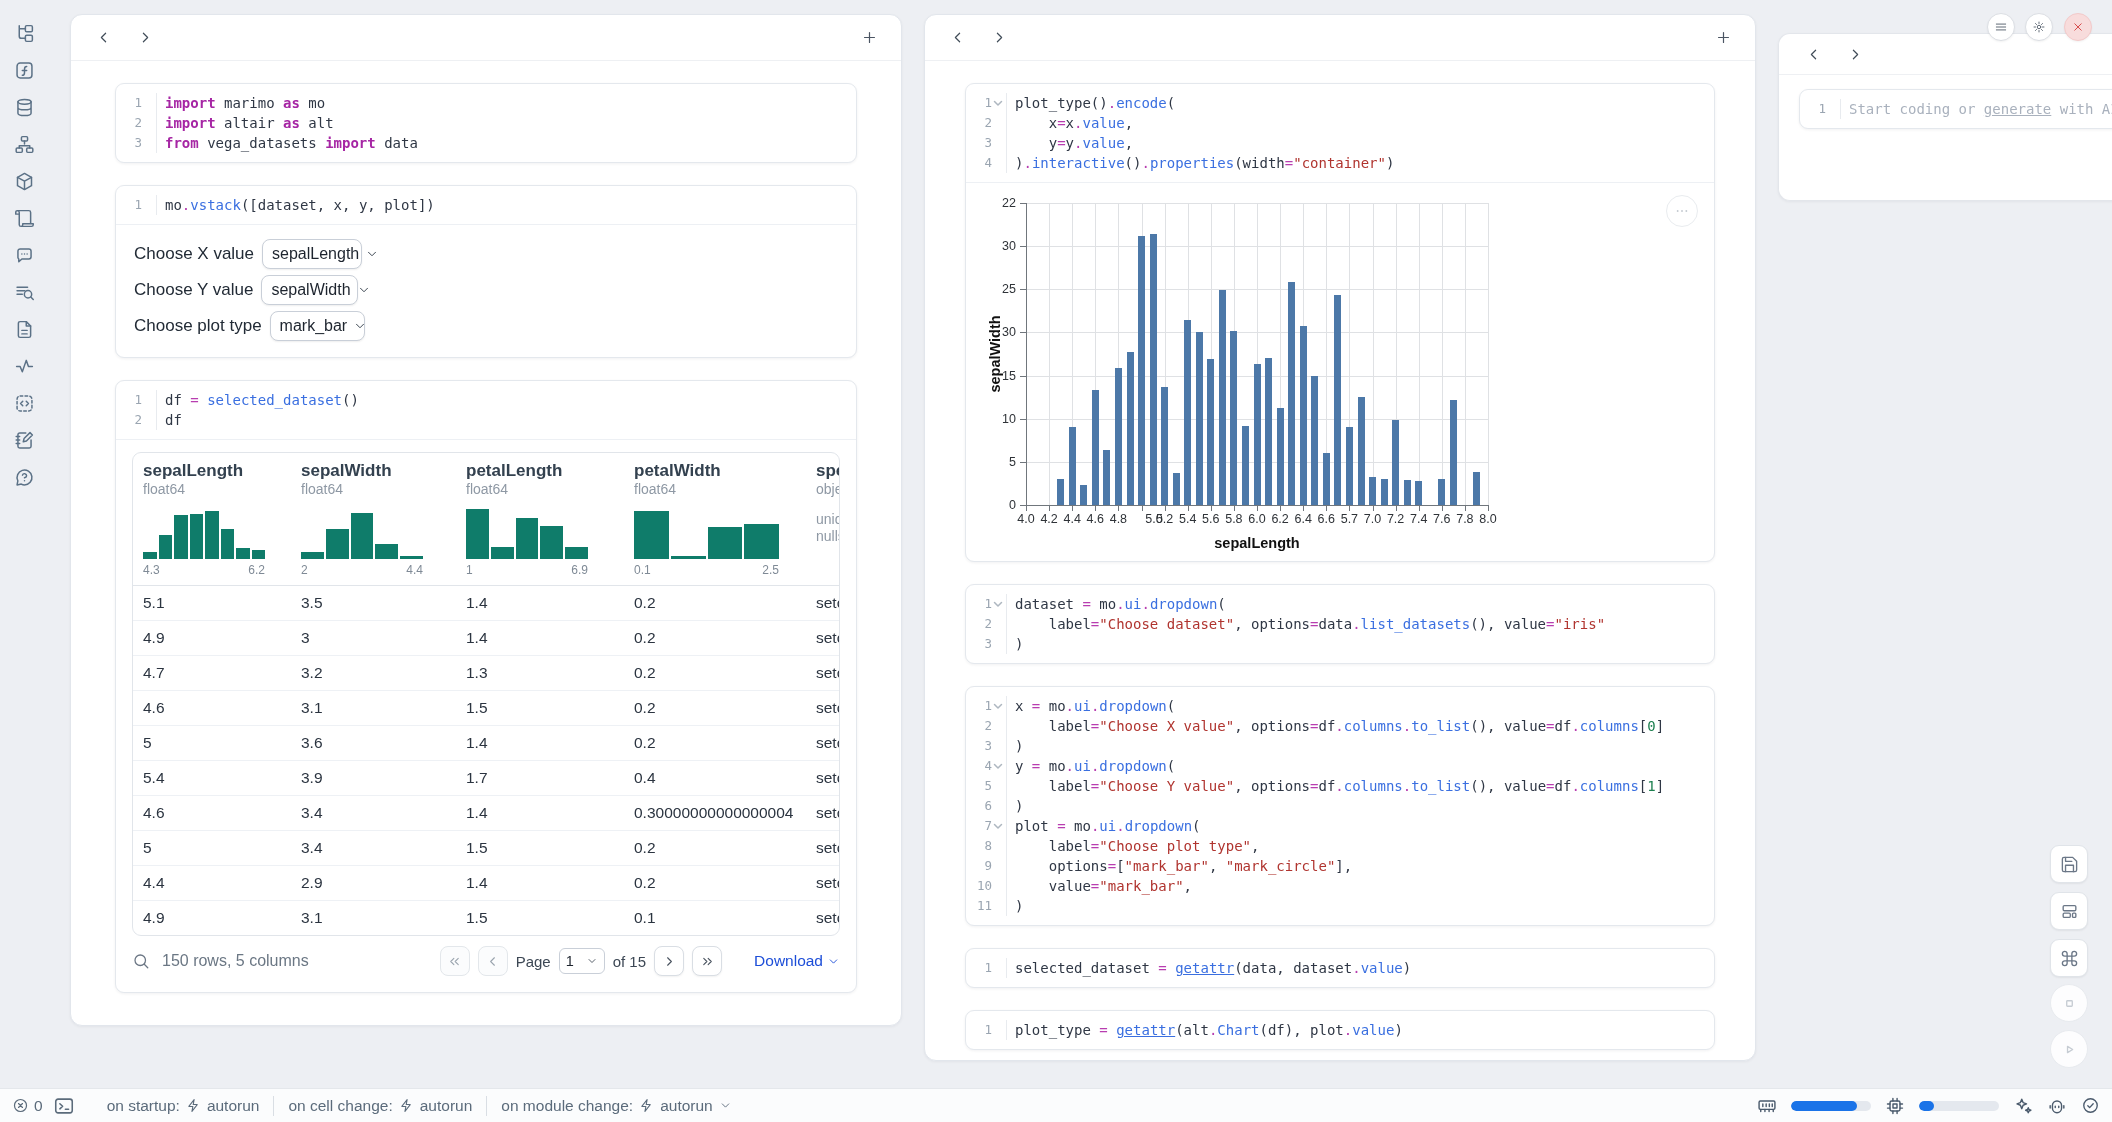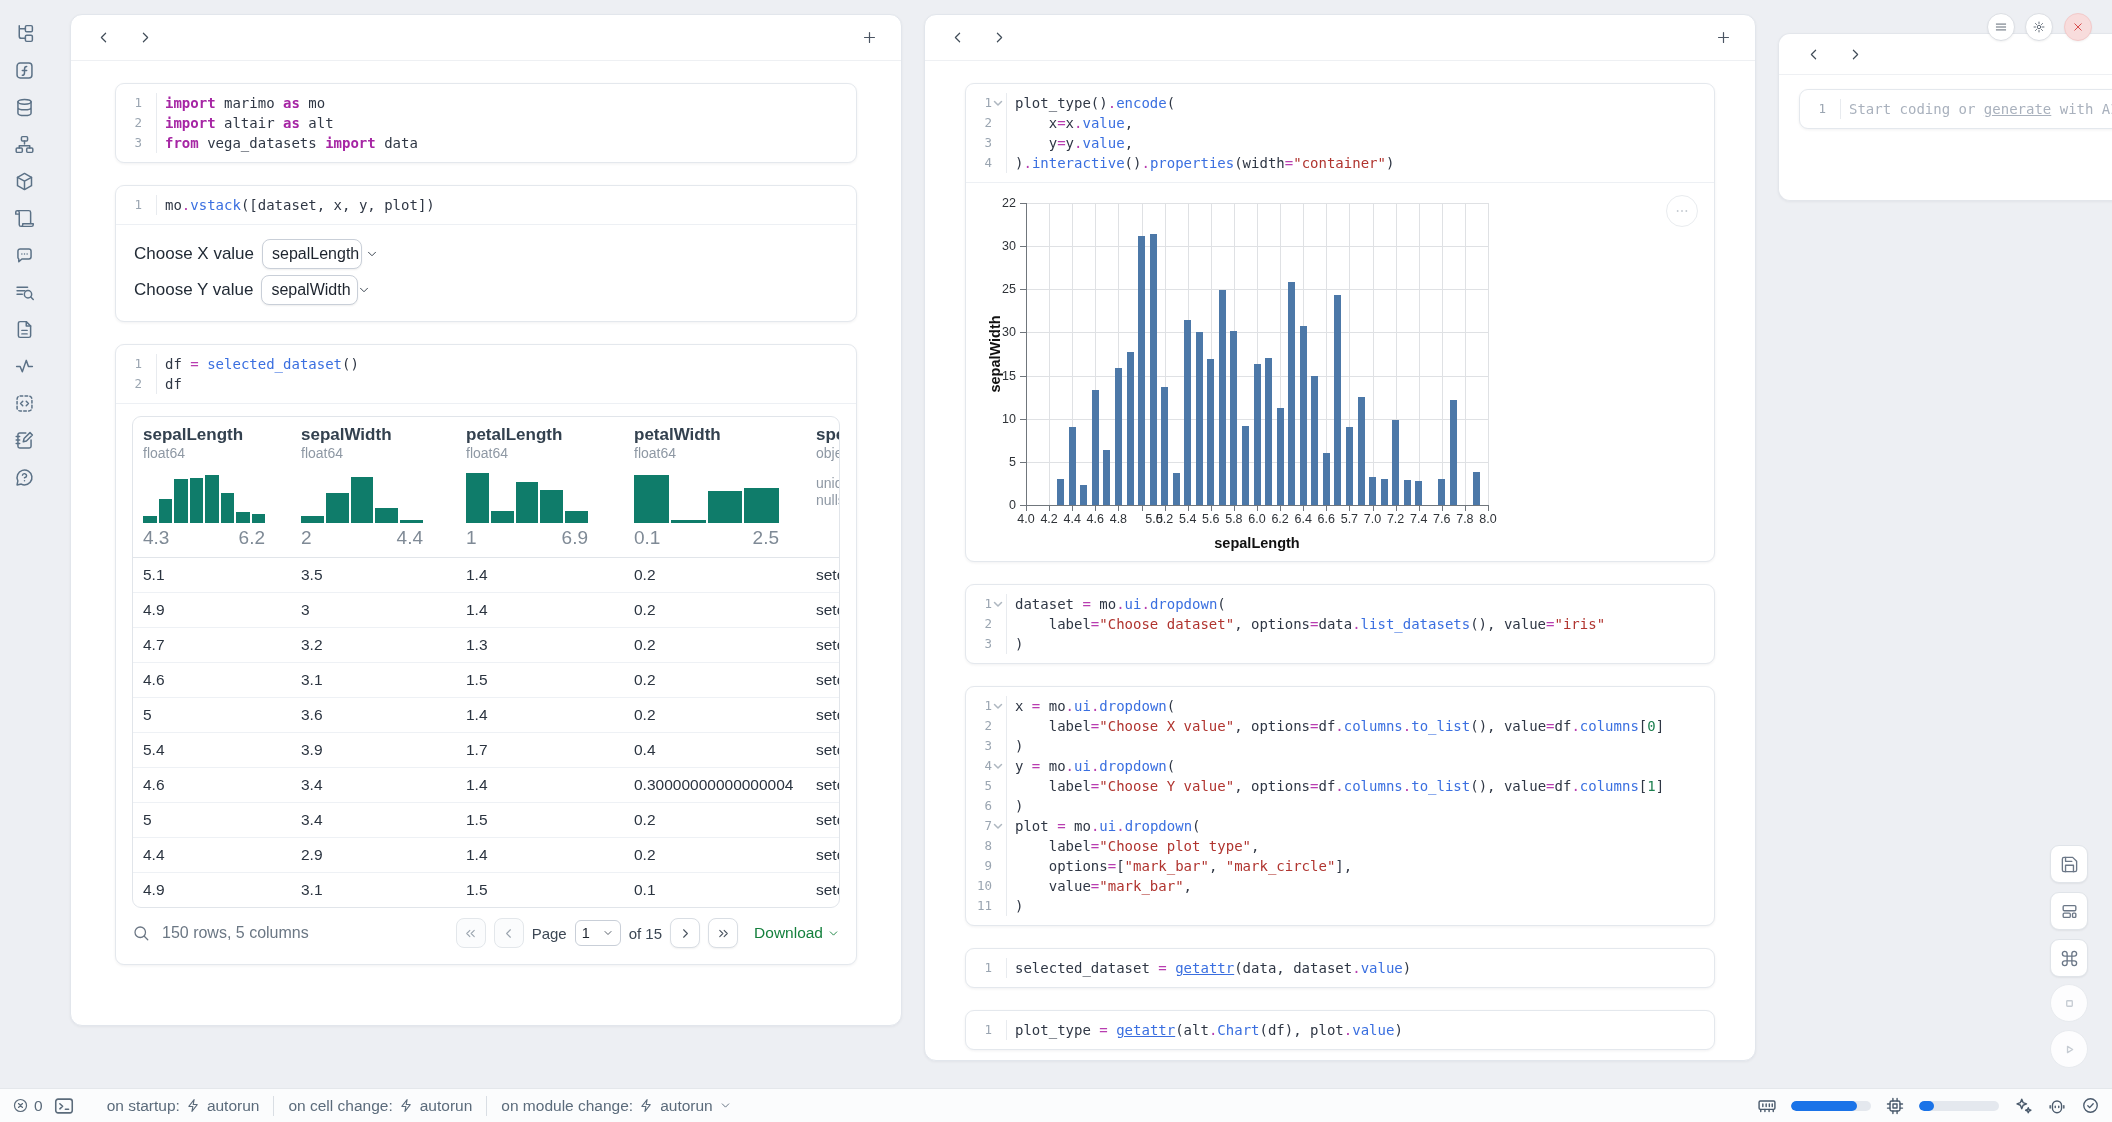--- a/index.html
+++ b/index.html
@@ -56,36 +56,36 @@
   
   .tableout{padding:12px 16px 16px;}
   .table-wrap{border:1px solid #e1e5ea;border-radius:9px;overflow:hidden;width:708px;box-sizing:border-box;}
   .thead{display:flex;border-bottom:1px solid #e1e5ea;width:800px;}
   .th{flex:none;padding:8px 0 6px 10px;box-sizing:border-box;cursor:pointer;}
   .th .name{font-size:17px;font-weight:bold;color:#33414f;line-height:19px;}
   .th .dtype{font-size:14px;color:#8e98a4;line-height:15px;margin-top:2px;}
   .th .colmeta{font-size:14px;color:#8e98a4;margin-top:14px;line-height:17px;}
   .hist{display:flex;align-items:flex-end;gap:2px;height:54px;margin-top:8px;}
   .hist i{background:#0f7c6a;flex:1;display:block;}
-  .minmax{display:flex;justify-content:space-between;font-size:19px;color:#7f8a96;margin-top:4px;padding-bottom:2px;}
+  .minmax{display:flex;justify-content:space-between;font-size:12px;color:#7f8a96;margin-top:4px;padding-bottom:2px;}
   .tbody{width:800px;}
   .tr{display:flex;height:34px;align-items:center;border-bottom:1px solid #eef1f5;}
   .tr:last-child{border-bottom:none;}
   .td{flex:none;padding-left:10px;font-size:15.5px;color:#2b3440;white-space:nowrap;overflow:hidden;box-sizing:border-box;}
   .tfoot{margin-top:10px;width:708px;display:flex;align-items:center;}
   .tfoot .ficon{width:18px;height:18px;color:#6b7684;cursor:pointer;}
   .tfoot .summary{font-size:16px;color:#6b7784;margin-left:12px;}
   .pager{margin-left:auto;display:flex;align-items:center;gap:8px;}
   .pbtn{width:30px;height:30px;border:1px solid #d9dee4;border-radius:8px;background:#fff;box-shadow:0 1px 2px rgba(0,0,0,.06);color:#48525e;display:flex;align-items:center;justify-content:center;cursor:pointer;padding:0;}
   .pbtn .ic{width:15px;height:15px;}
   .pbtn.dis{color:#9aa4ae;box-shadow:none;border-color:#e3e7eb;background:#fbfcfd;}
   .plabel{font-size:15px;color:#3c4754;}
   .mini-select{display:inline-flex;align-items:center;justify-content:space-between;border:1px solid #c9cfd8;border-radius:6px;height:26px;width:46px;padding:0 6px;box-sizing:border-box;font-size:14.5px;color:#1d242e;background:#fff;cursor:pointer;}
   .mini-select .ic{width:12px;height:12px;color:#3c4651;}
-  .dl{display:inline-flex;align-items:center;gap:4px;color:#15803d;font-size:15.5px;margin-left:8px;cursor:pointer;}
+  .dl{display:inline-flex;align-items:center;gap:4px;color:#1d4ed8;font-size:15.5px;margin-left:24px;cursor:pointer;}
   .dl .ic{width:13px;height:13px;}
 
   
   .chart-out{position:relative;height:378px;}
   .gl{position:absolute;background:#dfe1e4;}
   .bar{position:absolute;width:7px;background:#4c78a8;}
   .tick{position:absolute;background:#70767c;}
   .axisline{position:absolute;background:#70767c;}
   .ytick{position:absolute;left:0;width:50px;text-align:right;font-size:12.5px;color:#2f3338;font-family:"Liberation Sans",sans-serif;}
   .xtick{position:absolute;width:30px;text-align:center;font-size:12.5px;color:#2f3338;}
@@ -306,20 +306,31 @@
                   <svg viewBox="0 0 24 24" fill="none" stroke="currentColor" stroke-width="1.7" stroke-linecap="round" stroke-linejoin="round">
                     <polyline points="6 9 12 15 18 9"></polyline>
                   </svg>
                 </span>
    </div>
  </div>
             <div class="ctl-row">
    <label>Choose Y value</label>
    <div class="select" style="width:97px">
      <span>sepalWidth</span>
+     <span class="ic">
+                  <svg viewBox="0 0 24 24" fill="none" stroke="currentColor" stroke-width="1.7" stroke-linecap="round" stroke-linejoin="round">
+                    <polyline points="6 9 12 15 18 9"></polyline>
+                  </svg>
+                </span>
+   </div>
+ </div>
+            <div class="ctl-row">
+   <label>Choose plot type</label>
+   <div class="select" style="width:95px">
+     <span>mark_bar</span>
      <span class="ic">
                   <svg viewBox="0 0 24 24" fill="none" stroke="currentColor" stroke-width="1.7" stroke-linecap="round" stroke-linejoin="round">
                     <polyline points="6 9 12 15 18 9"></polyline>
                   </svg>
                 </span>
    </div>
  </div>
           </div>
       </div>
       <div class="cell">

